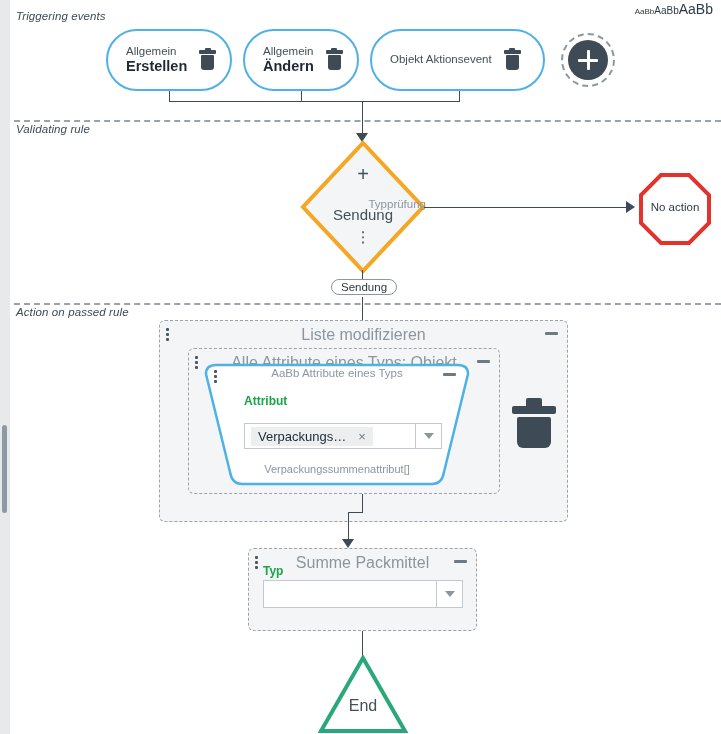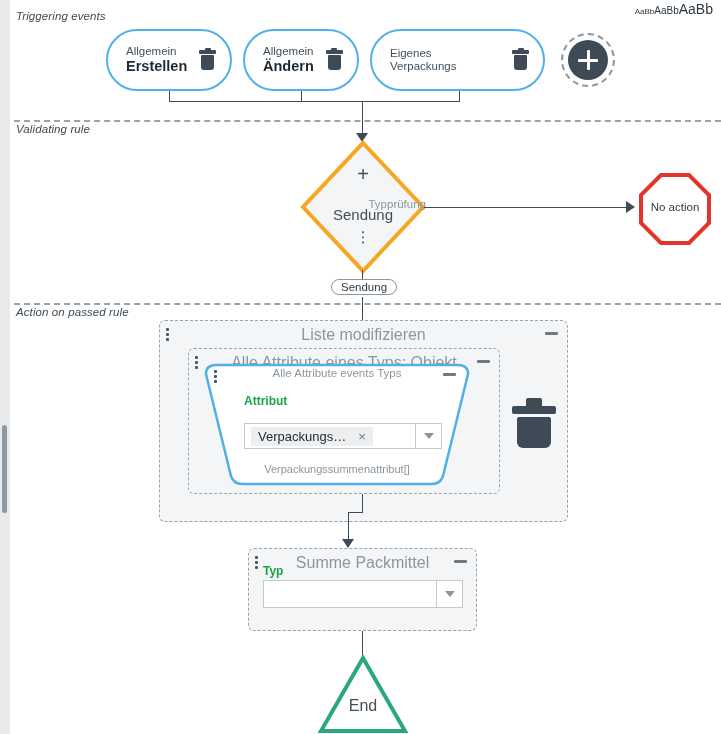--- a/index.html
+++ b/index.html
@@ -261,21 +261,21 @@
       <span class="evt-sub">Allgemein</span>
       <span class="evt-main">Ändern</span>
     </div>
     <span class="trash">
         <i class="lid"></i>
       </span>
   </div>
 
   <div class="evt" style="left:370px; width:175px;">
     <div class="evt-txt">
-      <span class="evt-sub">Eigenes Verpackungs</span>
+      <span class="evt-sub">Objekt Aktionsevent</span>
     </div>
     <span class="trash">
         <i class="lid"></i>
       </span>
   </div>
 
   <div class="addbtn">
     <div class="addbtn-inner"></div>
   </div>
 
@@ -339,21 +339,21 @@
 
   <div class="trap">
     <svg width="282" height="126" viewBox="0 0 282 126">
       <path d="M10,12 Q10,3 20,3 L262,3 Q272,3 272,12 L248,110 Q246,122 236,122 L46,122 Q36,122 34,110 Z" fill="#ffffff" stroke="#4fb1e4" stroke-width="2.5"></path>
     </svg>
     <span class="handle" style="left:18px; top:8px;">
         <i></i>
         <i></i>
         <i></i>
       </span>
-    <div class="trap-title">Alle Attribute events Typs</div>
+    <div class="trap-title">AaBb Attribute eines Typs</div>
     <span class="minus" style="right:22px; top:11px;"></span>
 
     <div class="fld-label" style="left:48px; top:32px;">Attribut</div>
 
     <div class="fld" style="left:48px; top:61px; width:198px;">
       <div class="fld-body">
         <span class="chip">
           <span>Verpackungs…</span>
           <span class="chip-x">×</span>
         </span>

